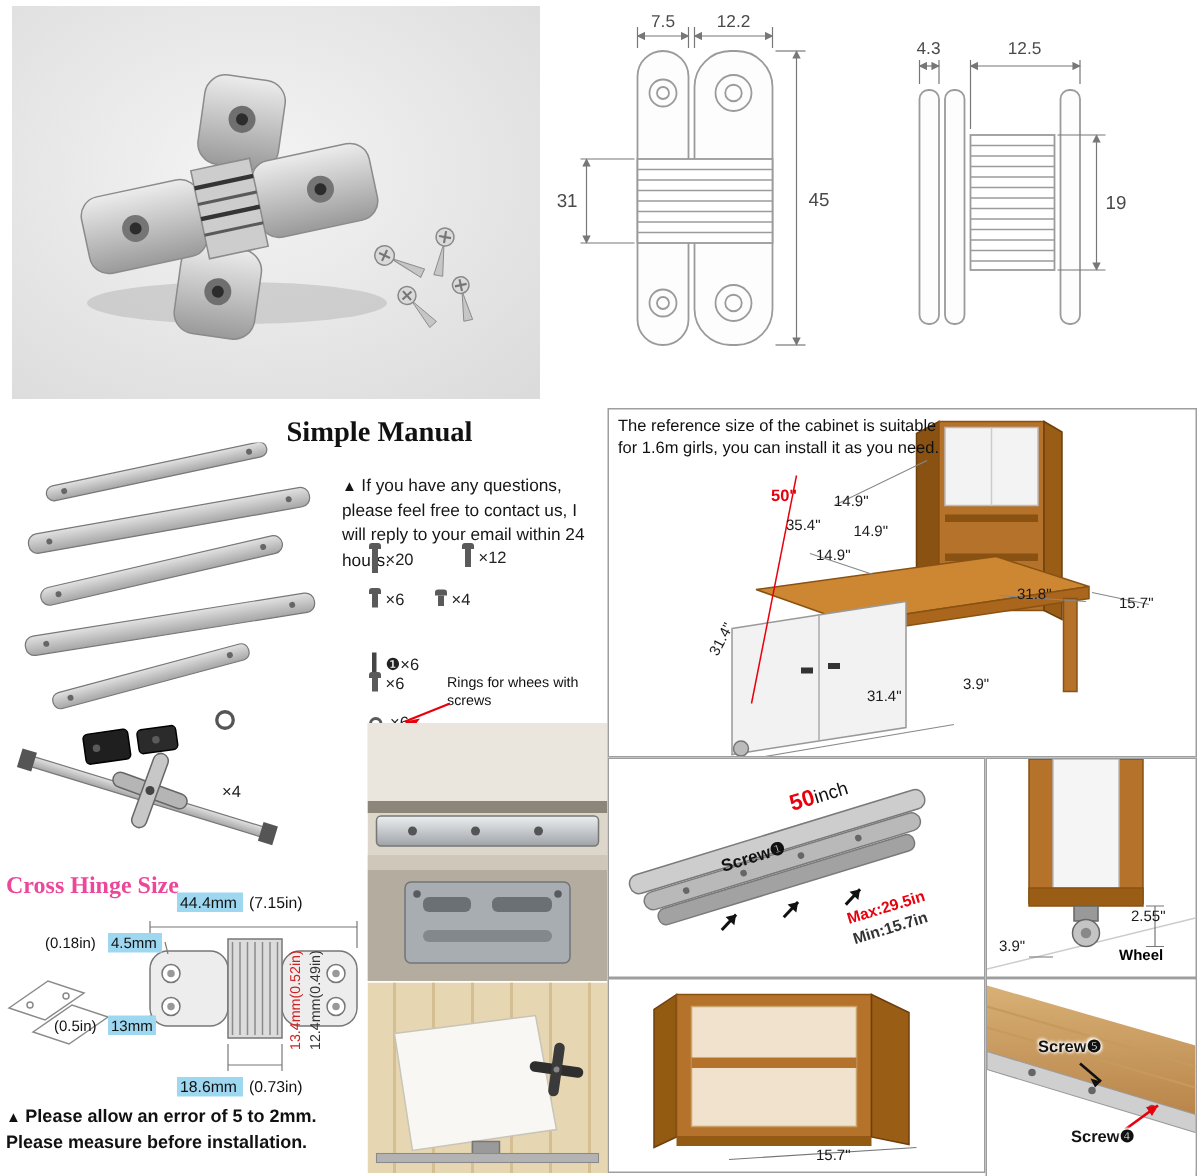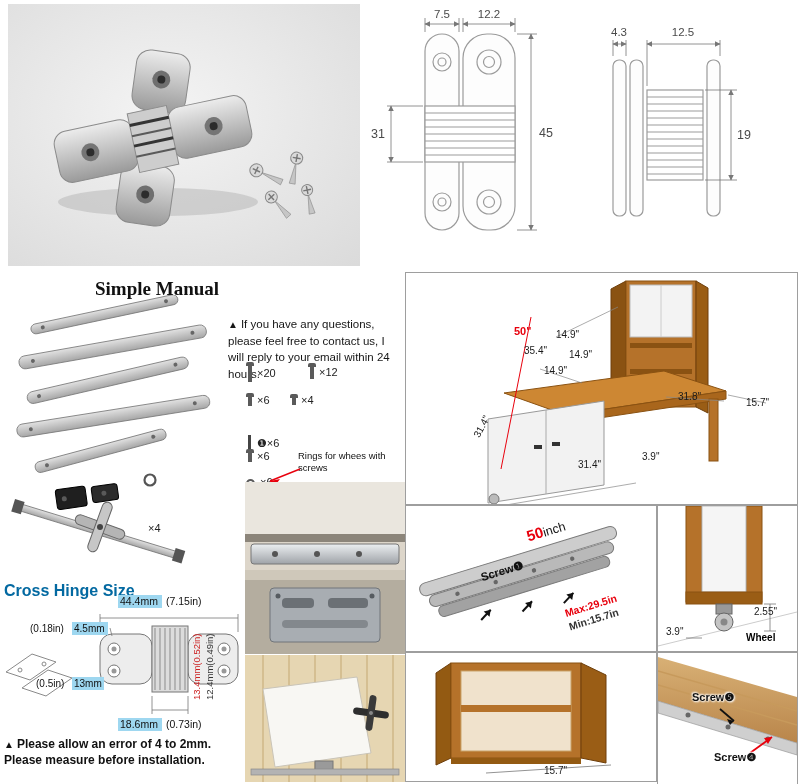--- a/index.html
+++ b/index.html
@@ -7,32 +7,32 @@
   body{position:relative;background:#fff;font-family:"Liberation Sans",sans-serif;overflow:hidden;color:#1a1a1a}
   .abs{position:absolute}
   section{position:absolute}
   
   .photo-main{left:8px;top:4px;width:352px;height:262px}
   
   .tech{left:365px;top:0;width:435px;height:270px;background:#fff}
   .tech text{font-family:"Liberation Sans",sans-serif;fill:#4a4a4a}
   
   .manual{left:0;top:270px;width:405px;height:514px;background:#fff}
-  .manual-title{position:absolute;left:95px;top:8px;width:220px;text-align:left;
+  .manual-title{position:absolute;left:95px;top:8px;width:220px;text-align:right;
     font-family:"Liberation Serif",serif;font-weight:bold;font-size:19px;color:#111}
   .contact-note{position:absolute;left:228px;top:46px;width:172px;font-size:11.5px;line-height:1.45;color:#161616}
   .tri{font-size:10px;margin-right:3px}
   .part{position:absolute;font-size:11px;font-weight:normal;color:#222;white-space:nowrap}
   .icon-screw{display:inline-block;position:relative;width:4px;background:#5a5a5a;margin:0 5px 0 2px;vertical-align:middle}
   .icon-screw::before{content:"";position:absolute;left:-2px;top:-4px;width:8px;height:4px;border-radius:2px 2px 0 0;background:#5a5a5a}
   .h16{height:16px}.h12{height:12px}.h9{height:9px}.h7{height:7px}
   .icon-pin{display:inline-block;width:3px;height:18px;background:#444;margin:0 6px 0 2px;vertical-align:middle}
   .icon-ring{display:inline-block;width:9px;height:9px;border:2.5px solid #5a5a5a;border-radius:50%;margin-right:5px;vertical-align:middle}
   .rings-note{position:absolute;left:298px;top:180px;width:98px;font-size:9.5px;line-height:1.3;color:#111}
-  .hinge-heading{position:absolute;left:4px;top:312px;font-family:Liberation Sans, sans-serif;font-weight:bold;font-size:16px;color:#0369a1}
+  .hinge-heading{position:absolute;left:4px;top:312px;font-family:Liberation Serif, serif;font-weight:bold;font-size:16px;color:#ec4899}
   .warning{position:absolute;left:4px;top:466px;width:238px;font-size:12px;font-weight:bold;line-height:1.35;color:#111}
   
   .photo-a{left:245px;top:482px;width:160px;height:172px}
   .photo-b{left:245px;top:655px;width:160px;height:127px}
   
   .rbox{border:1px solid #9e9e9e;background:#fff}
   .box-cabinet{left:405px;top:272px;width:393px;height:233px}
   .box-rail{left:405px;top:505px;width:252px;height:147px}
   .box-wheel{left:657px;top:505px;width:141px;height:147px}
   .box-corner{left:405px;top:652px;width:252px;height:130px}
@@ -338,21 +338,21 @@
     <rect x="72" y="85" width="32" height="13" fill="#9ed7f0"></rect>
     <text x="74" y="95" font-size="10" fill="#111">13mm</text>
     <text transform="translate(200,108) rotate(-90)" font-size="9.5" fill="#cc2222">13.4mm(0.52in)</text>
     <text transform="translate(213,108) rotate(-90)" font-size="9.5" fill="#333">12.4mm(0.49in)</text>
     <rect x="118" y="126" width="44" height="13" fill="#9ed7f0"></rect>
     <text x="120" y="136" font-size="10.5" fill="#111">18.6mm</text>
     <text x="166" y="136" font-size="10.5" fill="#111">(0.73in)</text>
   </svg>
 
   <div class="warning">
-    <span class="tri">▲</span><span>Please allow an error of 4 to 2mm. Please measure before installation.</span>
+    <span class="tri">▲</span><span>Please allow an error of 5 to 2mm. Please measure before installation.</span>
   </div>
 </section>
 
 <section class="photo-a">
   <svg width="160" height="172" viewBox="0 0 160 172">
     <defs>
       <linearGradient id="steelg" x1="0" y1="0" x2="0" y2="1">
         <stop offset="0" stop-color="#eceff1"></stop>
           <stop offset="1" stop-color="#9fa3a8"></stop>
       </linearGradient>
@@ -428,20 +428,21 @@
 
     <g stroke="#888" stroke-width="0.7">
       <line x1="125" y1="44" x2="95" y2="196" stroke="#e8000d" stroke-width="1"></line>
       <line x1="150" y1="64" x2="212" y2="34"></line>
       <line x1="134" y1="96" x2="176" y2="110"></line>
       <line x1="260" y1="124" x2="318" y2="128"></line>
       <line x1="322" y1="122" x2="360" y2="130"></line>
       <line x1="100" y1="232" x2="230" y2="210"></line>
     </g>
   </svg>
+  <div class="caption">The reference size of the cabinet is suitable for 1.6m girls, you can install it as you need.</div>
   <span class="dim red" style="left:108px;top:52px;font-weight:bold;font-size:11px">50"</span>
   <span class="dim" style="left:150px;top:56px">14.9"</span>
   <span class="dim" style="left:118px;top:72px">35.4"</span>
   <span class="dim" style="left:163px;top:76px">14.9"</span>
   <span class="dim" style="left:138px;top:92px">14.9"</span>
   <span class="dim" style="left:272px;top:118px">31.8"</span>
   <span class="dim" style="left:340px;top:124px">15.7"</span>
   <span class="dim rot" style="left:64px;top:148px">31.4"</span>
   <span class="dim" style="left:172px;top:186px">31.4"</span>
   <span class="dim" style="left:236px;top:178px">3.9"</span>

